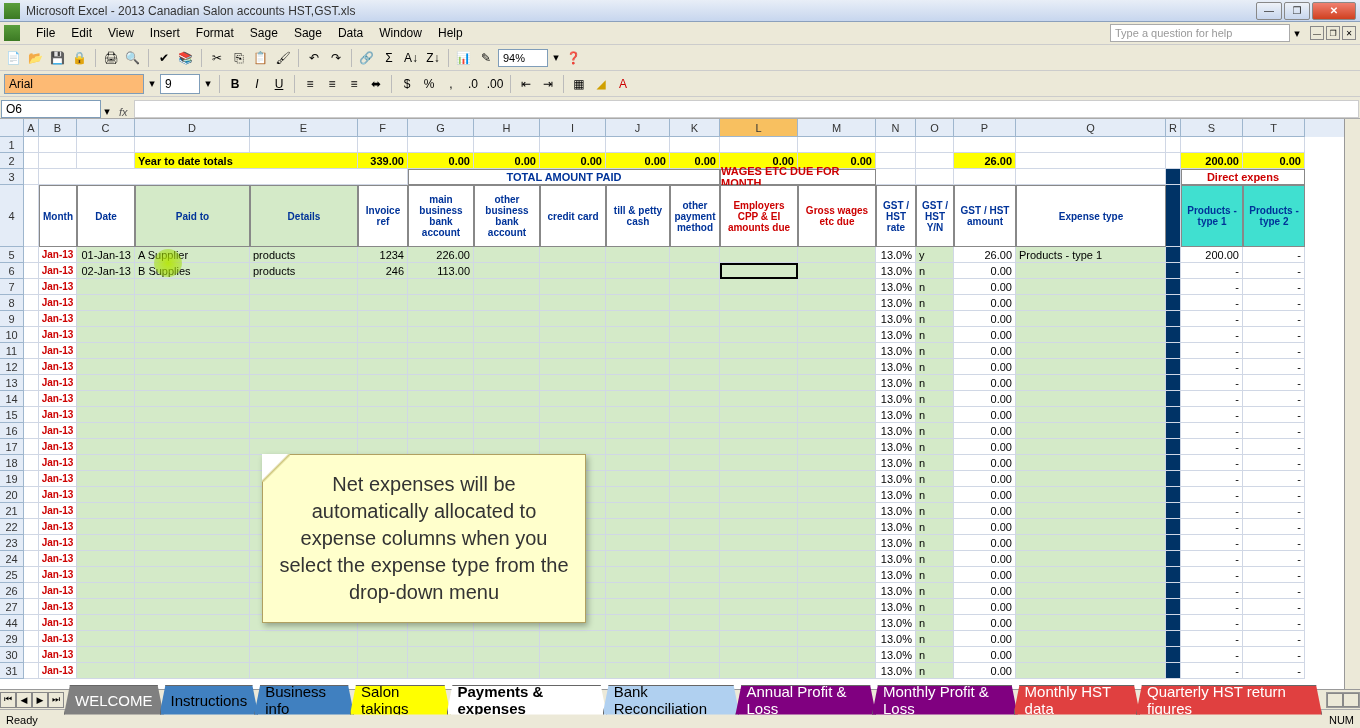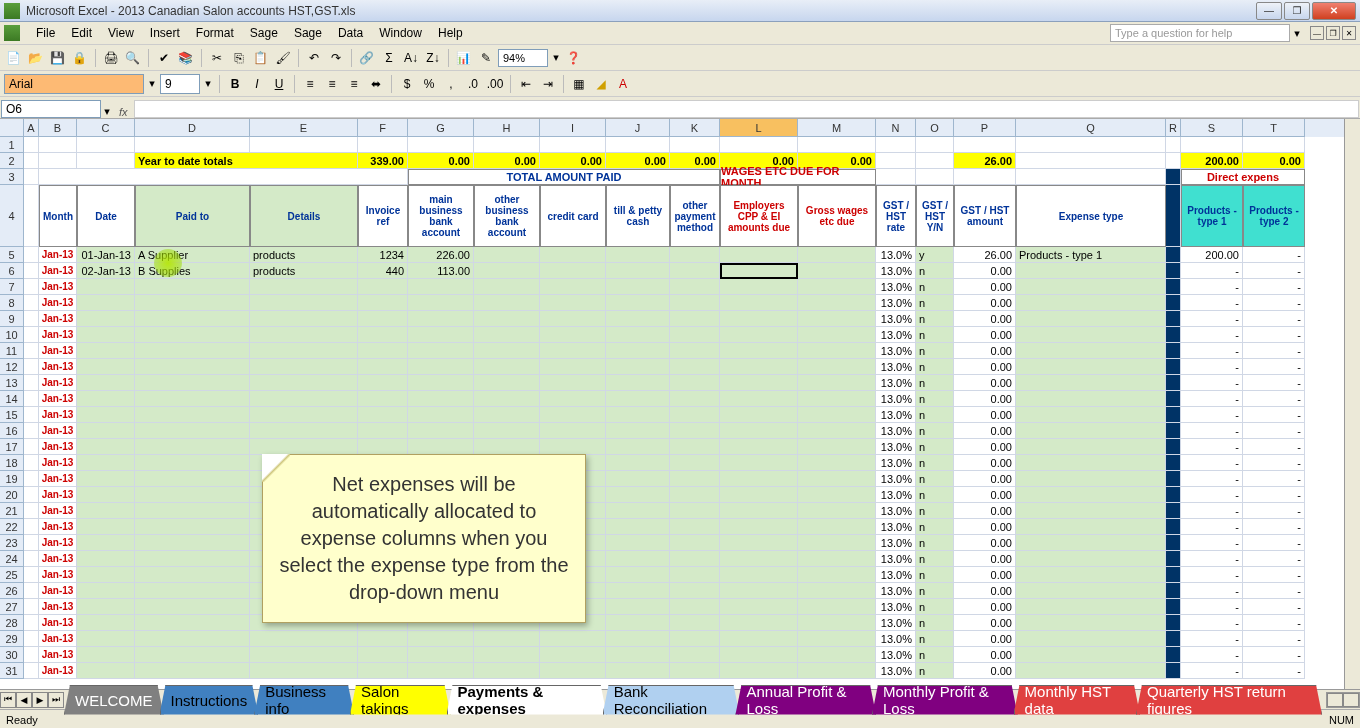--- a/index.html
+++ b/index.html
@@ -356,21 +356,21 @@
         <div class="cell cS txt-right">200.00</div>
         <div class="cell cT txt-right">-</div>
       </div>
       <div class="data-row">
         <div class="row-hdr">6</div>
         <div class="cell cA"></div>
         <div class="cell cB txt-red txt-center">Jan-13</div>
         <div class="cell cC bg-green txt-right">02-Jan-13</div>
         <div class="cell cD bg-green">B Supplies</div>
         <div class="cell cE bg-green">products</div>
-        <div class="cell cF bg-green txt-right">440</div>
+        <div class="cell cF bg-green txt-right">246</div>
         <div class="cell cG bg-green txt-right">113.00</div>
         <div class="cell cH bg-green"></div>
         <div class="cell cI bg-green"></div>
         <div class="cell cJ bg-green"></div>
         <div class="cell cK bg-green"></div>
         <div class="cell cL bg-green selected-cell"></div>
         <div class="cell cM bg-green"></div>
         <div class="cell cN txt-right">13.0%</div>
         <div class="cell cO bg-green">n</div>
         <div class="cell cP txt-right">0.00</div>
@@ -856,21 +856,21 @@
         <div class="cell cM bg-green"></div>
         <div class="cell cN txt-right">13.0%</div>
         <div class="cell cO bg-green">n</div>
         <div class="cell cP txt-right">0.00</div>
         <div class="cell cQ bg-green"></div>
         <div class="cell cR bg-dark"></div>
         <div class="cell cS txt-right">-</div>
         <div class="cell cT txt-right">-</div>
       </div>
       <div class="data-row">
-        <div class="row-hdr">28</div>
+        <div class="row-hdr">44</div>
         <div class="cell cA"></div>
         <div class="cell cB txt-red txt-center">Jan-13</div>
         <div class="cell cC bg-green txt-right"></div>
         <div class="cell cD bg-green"></div>
         <div class="cell cE bg-green"></div>
         <div class="cell cF bg-green txt-right"></div>
         <div class="cell cG bg-green txt-right"></div>
         <div class="cell cH bg-green"></div>
         <div class="cell cI bg-green"></div>
         <div class="cell cJ bg-green"></div>

